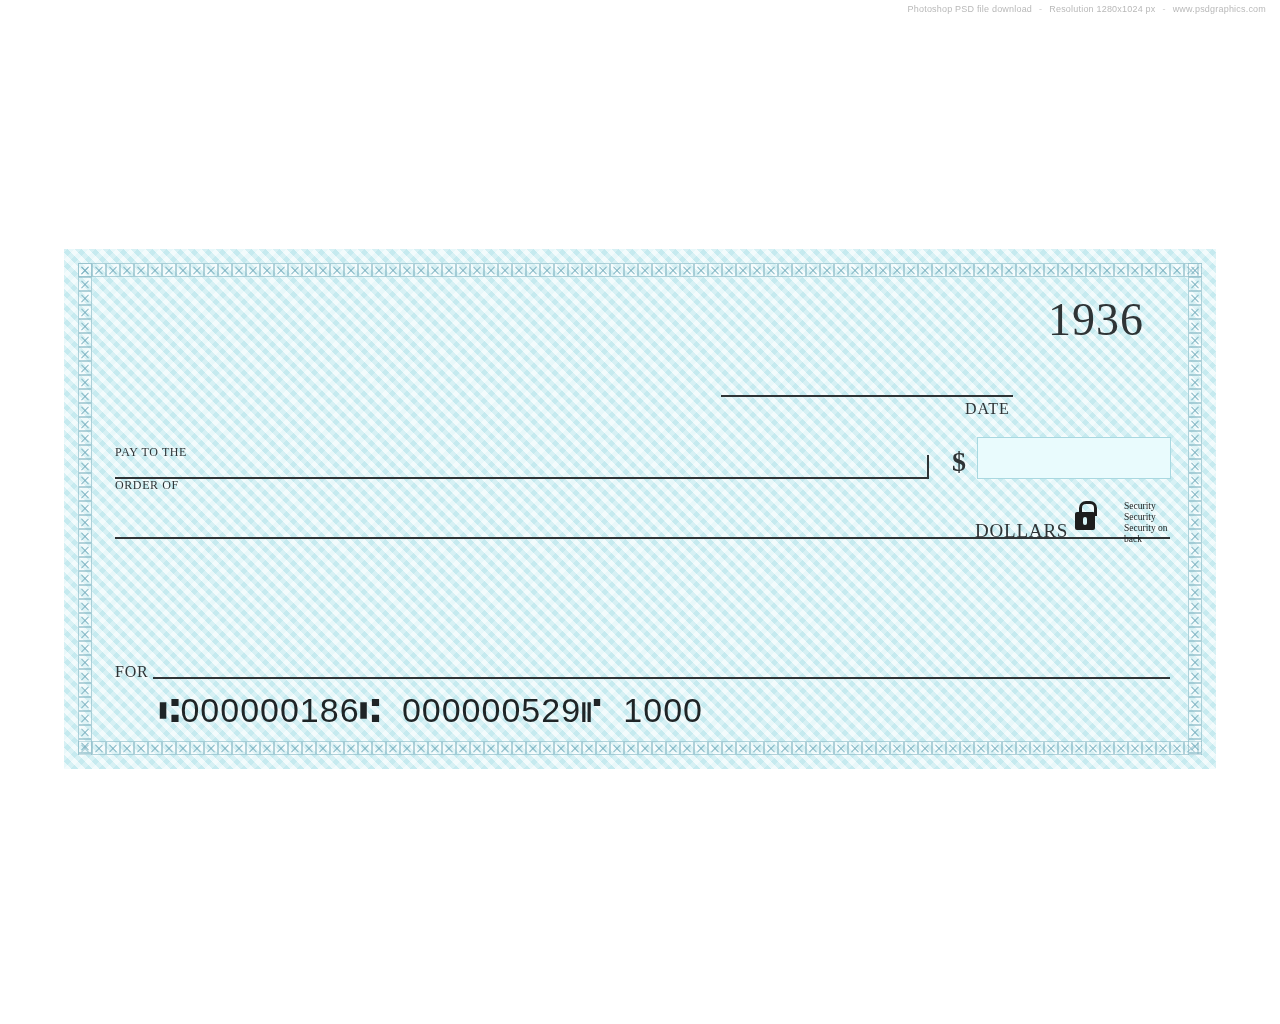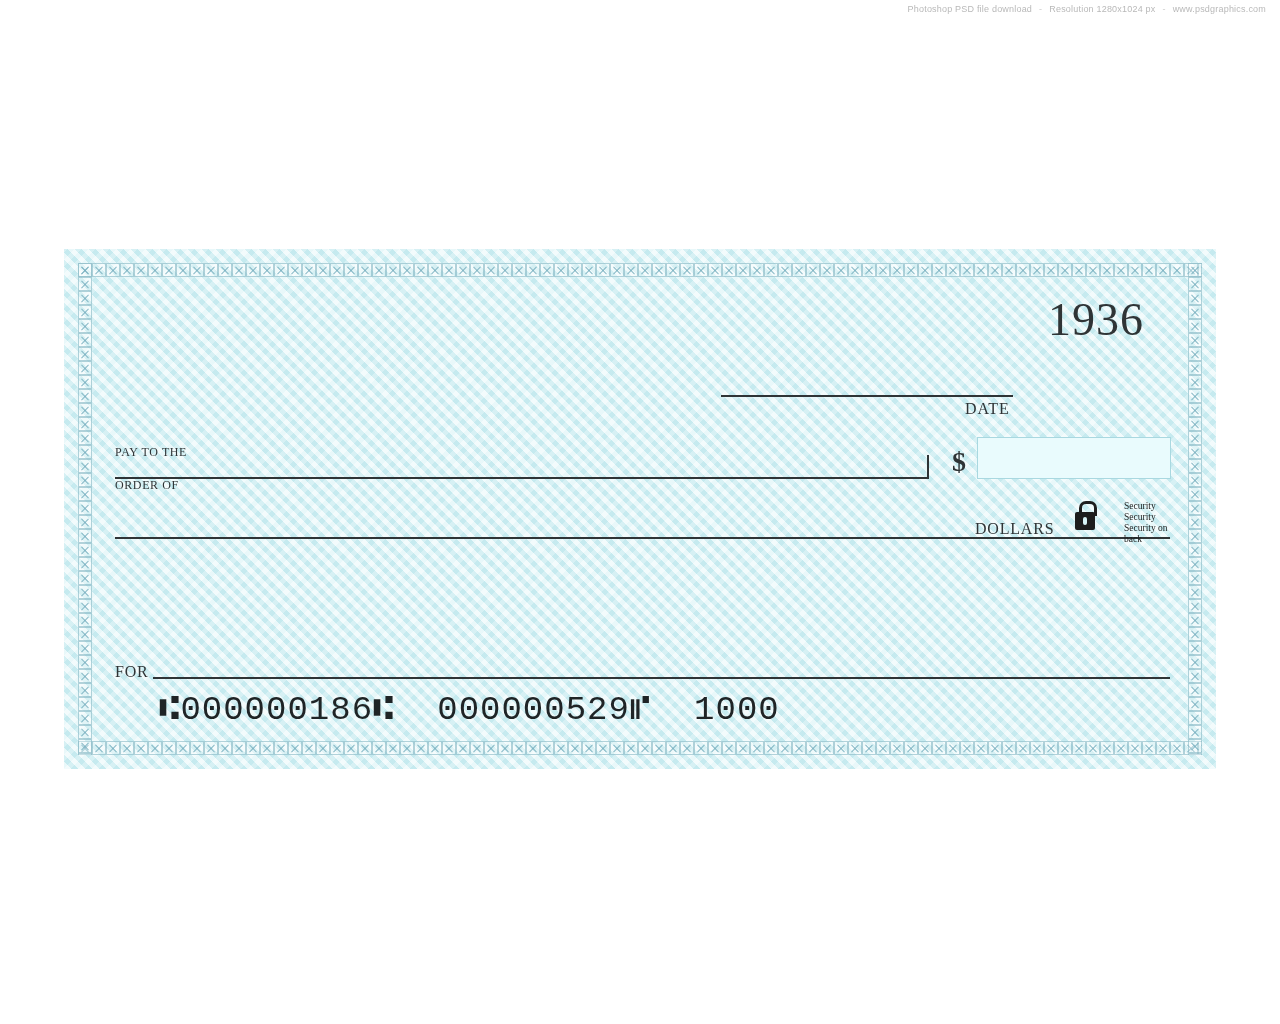--- a/index.html
+++ b/index.html
@@ -171,21 +171,21 @@
     left: 51px;
     top: 288px;
     width: 1055px;
     height: 2px;
     background: #2f3436;
   }
   .dollars-label {
     position: absolute;
     left: 905px;
     top: 271px;
-    font-size: 16px;
+    font-size: 19px;
     letter-spacing: 0.8px;
     color: #2f3436;
     background: transparent;
     font-family: "Liberation Serif", serif;
     padding: 0 6px;
   }
 
   .security {
     position: absolute;
     left: 1010px;
@@ -249,21 +249,21 @@
     top: 428px;
     width: 502px;
     height: 2px;
     background: #2f3436;
   }
 
   .micr {
     position: absolute;
     left: 95px;
     top: 442px;
-    font-family: Liberation Mono, monospace;
+    font-family: Liberation Sans, sans-serif;
     font-size: 34px;
     letter-spacing: 1px;
     color: #1f2426;
     white-space: pre;
   }
 </style>
 </head>
 <body>
 
 <div class="page">

